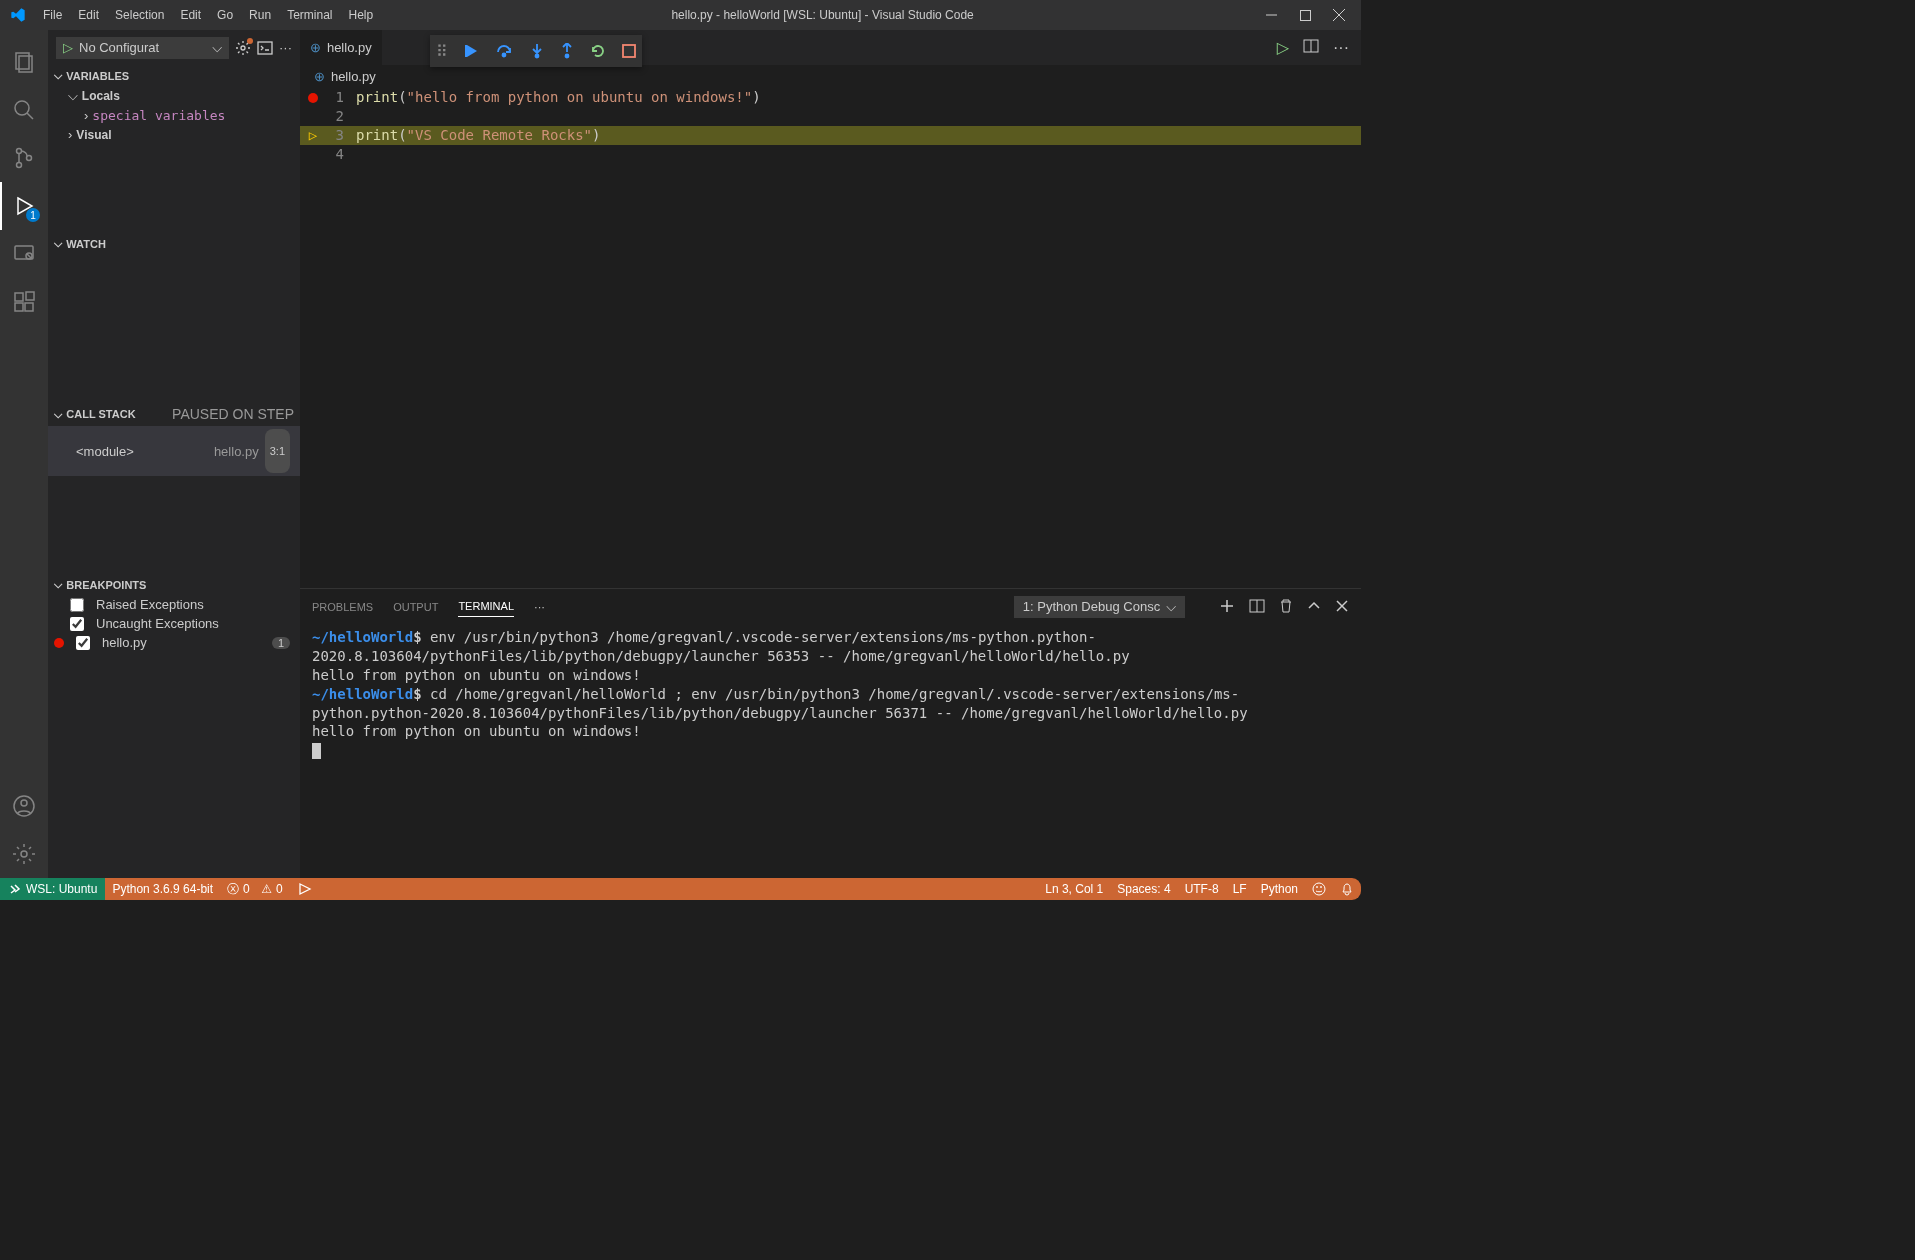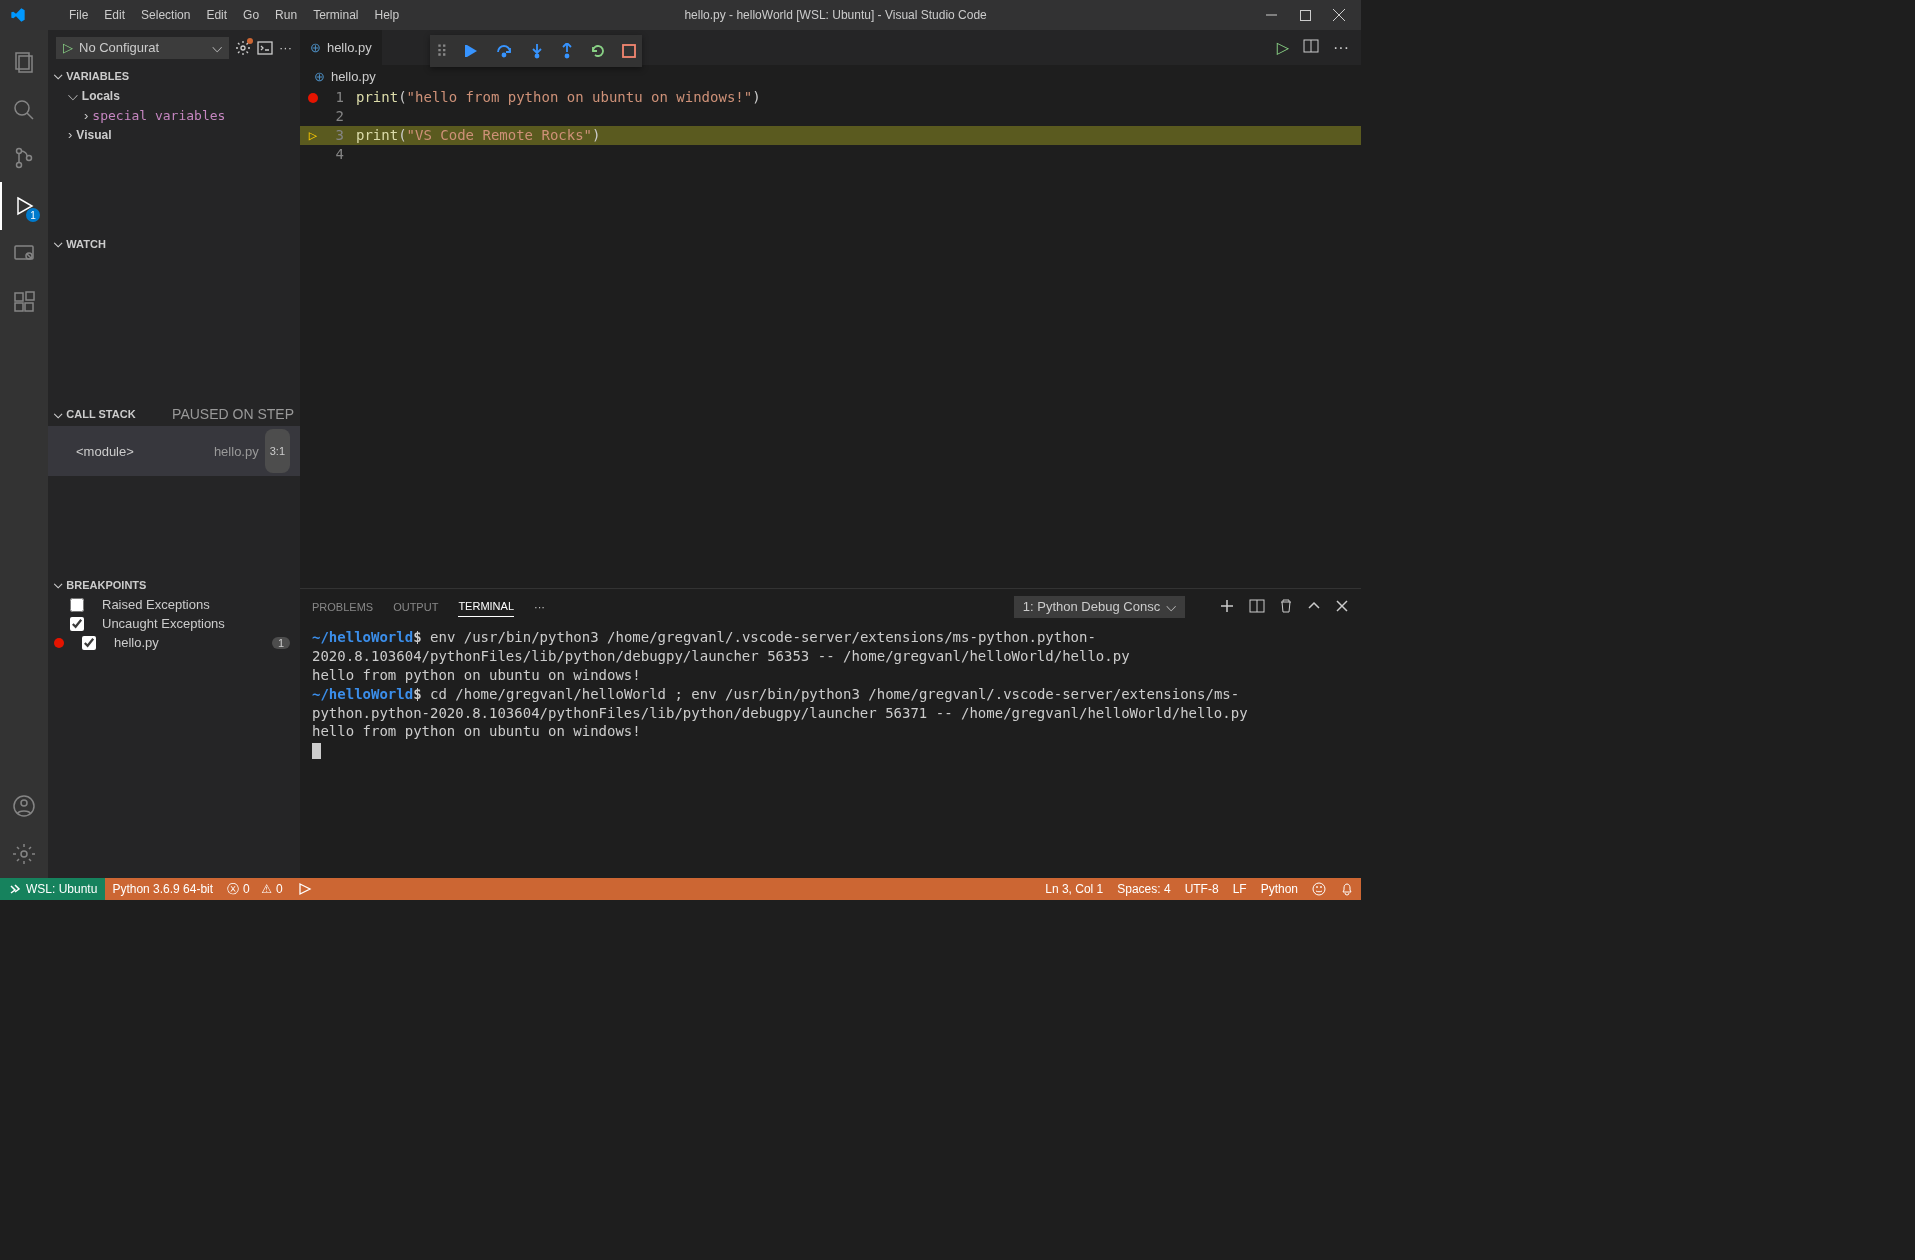--- a/index.html
+++ b/index.html
@@ -1,19 +1,19 @@
 <!DOCTYPE html>
 <html><head>
 <meta charset="utf-8">
 <style>
 * { margin: 0; padding: 0; box-sizing: border-box; }
 body { font-family: 'Segoe UI', Arial, sans-serif; background: #1e1e1e; color: #cccccc; overflow: hidden; width: 1361px; height: 900px; }
 .titlebar { height: 30px; background: #323233; display: flex; align-items: center; font-size: 12px; }
 .titlebar .logo { width: 35px; display:flex; align-items:center; justify-content:center; }
-.menu-bar { display: flex; margin-left: 26px; }
+.menu-bar { display: flex; }
 .menu-item { padding: 0 8px; cursor: pointer; }
 .window-title { flex: 1; text-align: center; color: #cccccc; }
 .window-controls { display: flex; align-items:center; gap: 20px; padding-right:15px; }
 .window-controls span { width: 14px; display:flex; align-items:center; justify-content:center; }
 .main { display: flex; height: calc(100% - 30px - 22px); }
 .activity-bar { width: 48px; background: #333333; display: flex; flex-direction: column; align-items: center; padding-top: 8px; }
 .activity-bar .act-item { width: 48px; height: 48px; display:flex; align-items:center; justify-content:center; position:relative; }
 .activity-bar .act-item.active::before { content:''; position:absolute; left:0; top:0; bottom:0; width:2px; background:#fff; }
 .activity-bar .badge { position:absolute; bottom:8px; right:8px; background:#007acc; color:#fff; border-radius:50%; width:14px; height:14px; font-size:10px; display:flex; align-items:center; justify-content:center; }
 .activity-bar .spacer { flex:1; }
@@ -29,21 +29,21 @@
 .variable-row .chev { color:#ccc; margin-right:4px; }
 .special { color:#c586c0; font-family:'Consolas',monospace; }
 .section-body { flex: 0 0 auto; }
 .section-watch { height: 148px; }
 .section-vars { height: 147px; }
 .section-callstack { height: 148px; }
 .callstack-row { display:flex; align-items:center; padding:3px 10px; background:#37373d; }
 .callstack-row .mod { flex:1; padding-left: 18px; }
 .callstack-row .file { color:#999; margin-right:6px; }
 .callstack-row .pos { background:#4d4d4d; padding:16px 5px; border-radius:8px; font-size:11px; }
-.breakpoint-row { display:flex; align-items:center; padding:2px 10px 2px 22px; gap:18px; }
+.breakpoint-row { display:flex; align-items:center; padding:2px 10px 2px 22px; gap:12px; }
 .breakpoint-row input[type=checkbox]{ accent-color:#fff; width:14px; height:14px; }
 .breakpoint-dot { width:10px; height:10px; background:#e51400; border-radius:50%; }
 .breakpoint-row .count { margin-left:auto; background:#4d4d4d; padding:0 6px; border-radius:8px; font-size:11px; }
 .editor-area { flex:1; display:flex; flex-direction:column; background:#1e1e1e; min-width:0; }
 .tabs-row { height:35px; background:#252526; display:flex; align-items:center; }
 .tab { height:35px; background:#1e1e1e; display:flex; align-items:center; padding:0 10px; gap:6px; font-size:13px; border-right:1px solid #252526; }
 .tab .pyicon { color:#4b8bbe; }
 .tabs-spacer { flex:1; }
 .tab-actions { display:flex; gap:14px; padding-right:12px; align-items:center; }
 .debug-toolbar { position:absolute; top:35px; left:430px; background:#333333; display:flex; align-items:center; padding:4px 6px; gap:16px; box-shadow:0 2px 6px rgba(0,0,0,0.4); z-index:10; height:32px; }
@@ -64,21 +64,21 @@
 .panel { height: 290px; border-top:1px solid #333; display:flex; flex-direction:column; }
 .panel-tabs { display:flex; align-items:center; height:35px; padding:0 12px; gap:20px; font-size:11px; }
 .panel-tab { color:#888; cursor:pointer; padding:4px 0; }
 .panel-tab.active { color:#fff; border-bottom:1px solid #fff; }
 .panel-select { margin-left:auto; background:#3c3c3c; border:1px solid #3c3c3c; padding:2px 8px; display:flex; align-items:center; gap:6px; font-size:13px; color:#ccc; }
 .panel-actions { display:flex; gap:14px; align-items:center; margin-left:14px; }
 .terminal { flex:1; font-family:'Consolas',monospace; font-size:14px; padding:4px 12px; overflow:hidden; line-height:1.35; }
 .terminal .prompt-path { color:#3b8eea; font-weight:bold;text-align:center; }
 .terminal .prompt-dollar { color:#ccc; font-weight:bold; }
 .terminal .cursor-block { display:inline-block; width:9px; height:16px; background:#ccc; vertical-align:middle; }
-.statusbar { height:22px; background:#cc6633; display:flex; align-items:center; font-size:12px; color:#fff; }
+.statusbar { height:22px; background:#cc6633; display:flex; align-items:center; font-size:12px; color:#fff;border-radius:9px; }
 .statusbar .sb-remote { background:#16825d; height:100%; display:flex; align-items:center; padding:0 8px; gap:4px; }
 .statusbar .sb-item { padding:0 7px; display:flex; align-items:center; gap:4px; height:100%; }
 .statusbar .sb-spacer { flex:1; }
 .outer { position:relative; width:100%; height:100%; }
 .ic { display:inline-flex; }
 </style>
 </head>
 <body>
 
 <div class="outer">

